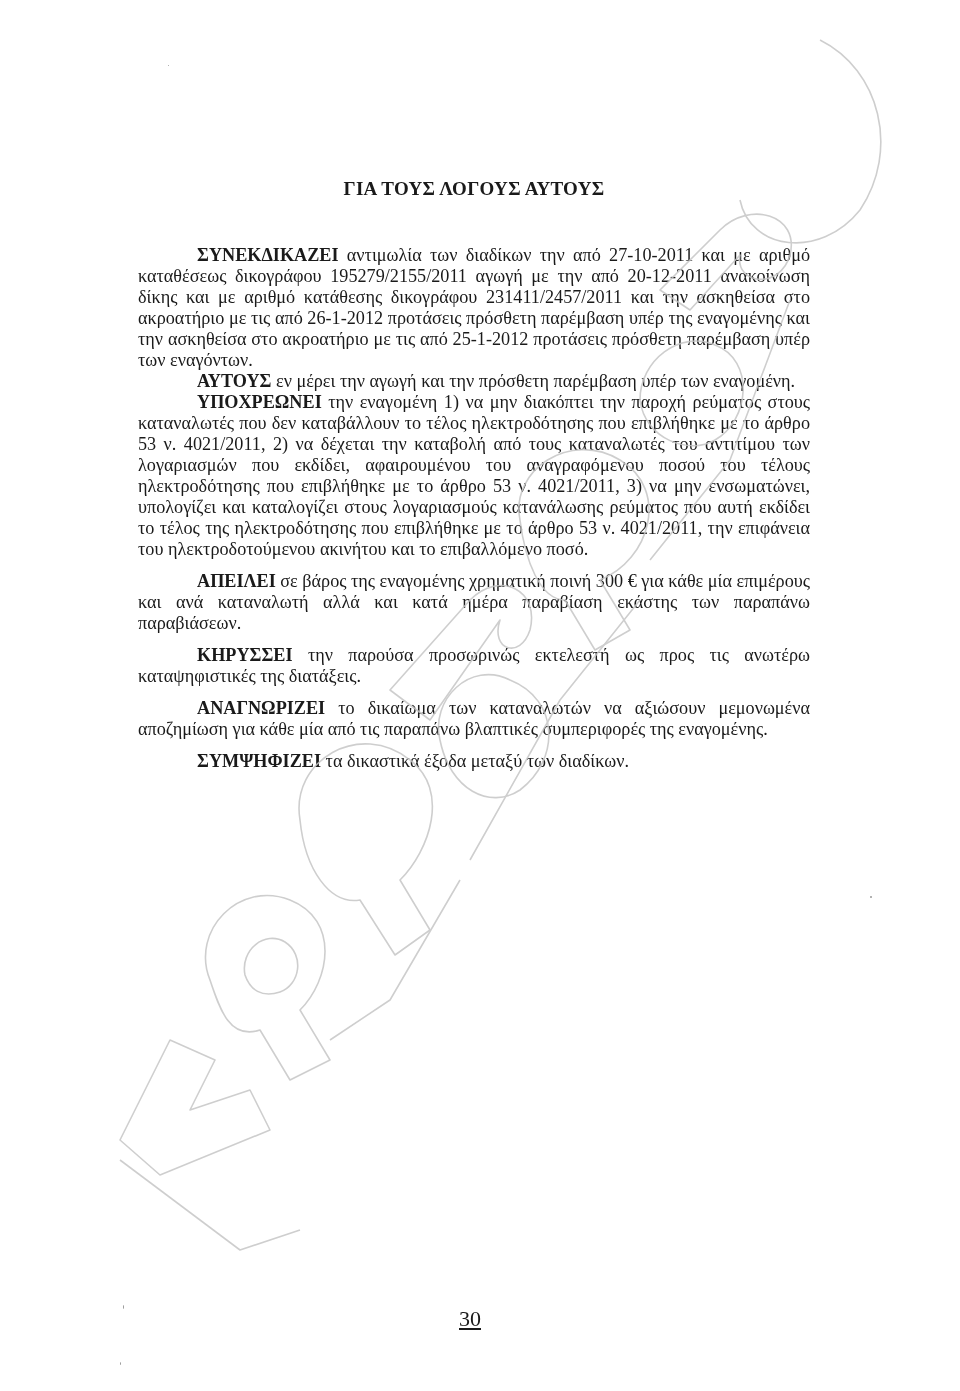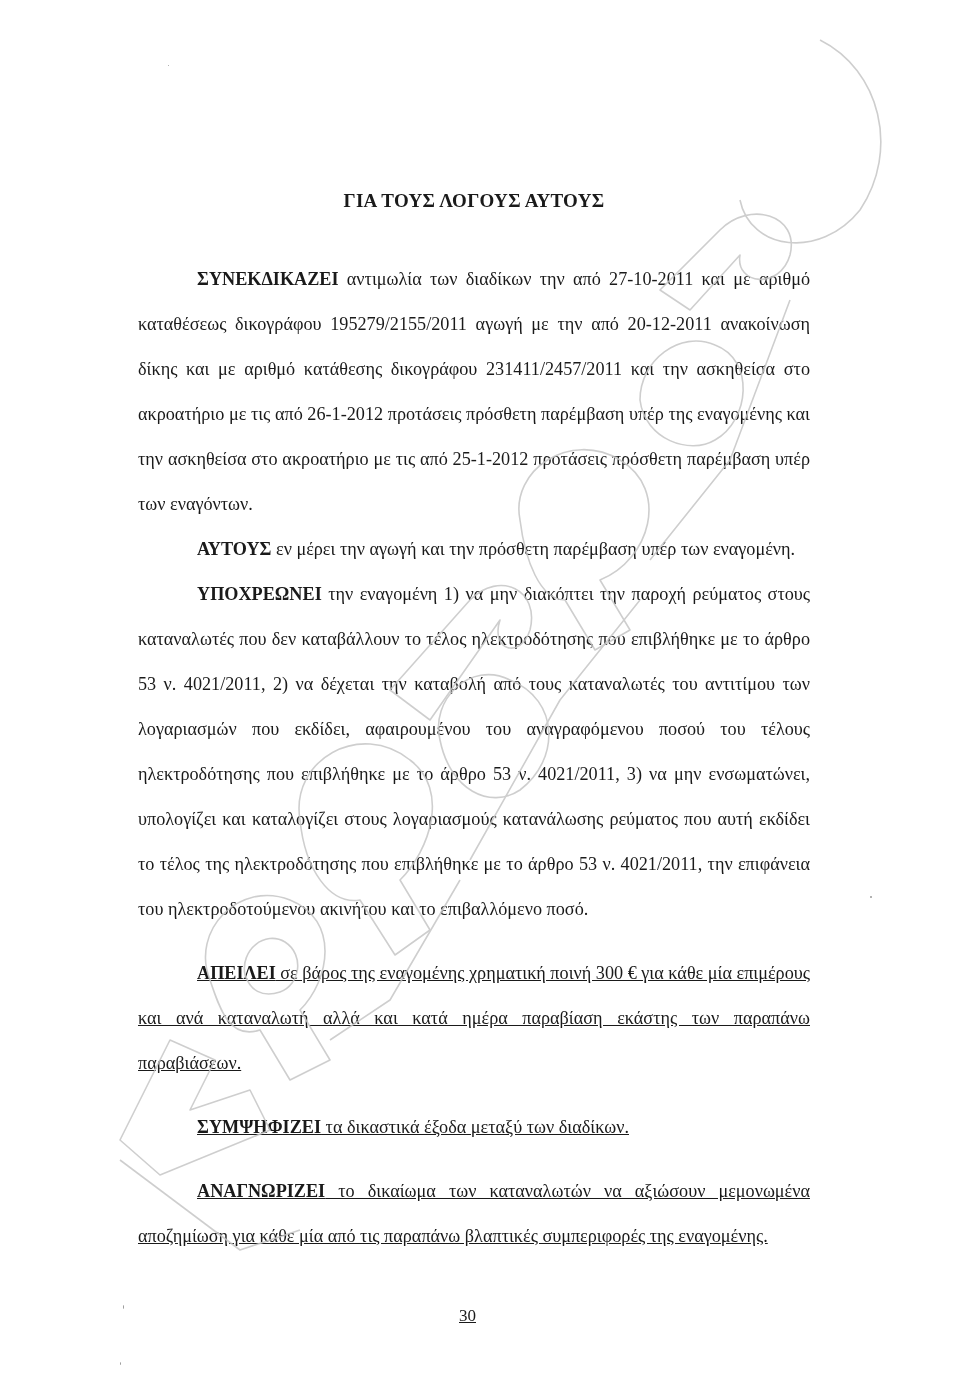--- a/index.html
+++ b/index.html
@@ -33,42 +33,41 @@
       left: 138px;
       top: 174px;
       width: 672px;
       z-index: 1;
     }
     .heading {
       text-align: center;
       font-weight: bold;
       font-size: 19px;
       letter-spacing: 0.3px;
-      margin: 16px 0 45px 0;
+      margin: 4px 0 45px 0;
       padding-left: 0;
     }
     .para {
       font-size: 18.2px;
-      line-height: 45px;
+      line-height: 21px;
       text-align: justify;
       text-indent: 59px;
       margin: 0;
     }
     .para .kw {
       font-weight: bold;
     }
     .para.gap {
-      margin-top: 19px;
-      text-decoration: underline;
+      margin-top: 11px;
     }
     .page-number {
       position: absolute;
       left: 459px;
       top: 1306px;
-      font-size: 17px;
+      font-size: 22px;
       z-index: 1;
       text-decoration: underline;
     }
     .speck {
       position: absolute;
       width: 2px; height: 2px;
       background: #9a9a9a;
       border-radius: 50%;
     }
   </style>
@@ -82,24 +81,25 @@
 
     <p class="para"><span class="kw">ΣΥΝΕΚΔΙΚΑΖΕΙ</span><span> αντιμωλία των διαδίκων την από 27-10-2011 και με αριθμό καταθέσεως δικογράφου 195279/2155/2011 αγωγή με την από 20-12-2011 ανακοίνωση δίκης και με αριθμό κατάθεσης δικογράφου 231411/2457/2011 και την ασκηθείσα στο ακροατήριο με τις από 26-1-2012 προτάσεις πρόσθετη παρέμβαση υπέρ της εναγομένης και την ασκηθείσα στο ακροατήριο με τις από 25-1-2012 προτάσεις πρόσθετη παρέμβαση υπέρ των εναγόντων.</span></p>
 
 
     <p class="para"><span class="kw">ΑΥΤΟΥΣ</span><span> εν μέρει την αγωγή και την πρόσθετη παρέμβαση υπέρ των εναγομένη.</span></p>
 
     <p class="para"><span class="kw">ΥΠΟΧΡΕΩΝΕΙ</span><span> την εναγομένη 1) να μην διακόπτει την παροχή ρεύματος στους καταναλωτές που δεν καταβάλλουν το τέλος ηλεκτροδότησης που επιβλήθηκε με το άρθρο 53 ν. 4021/2011, 2) να δέχεται την καταβολή από τους καταναλωτές του αντιτίμου των λογαριασμών που εκδίδει, αφαιρουμένου του αναγραφόμενου ποσού του τέλους ηλεκτροδότησης που επιβλήθηκε με το άρθρο 53 ν. 4021/2011, 3) να μην ενσωματώνει, υπολογίζει και καταλογίζει στους λογαριασμούς κατανάλωσης ρεύματος που αυτή εκδίδει το τέλος της ηλεκτροδότησης που επιβλήθηκε με το άρθρο 53 ν. 4021/2011, την επιφάνεια του ηλεκτροδοτούμενου ακινήτου και το επιβαλλόμενο ποσό.</span></p>
 
     <p class="para gap"><span class="kw">ΑΠΕΙΛΕΙ</span><span> σε βάρος της εναγομένης χρηματική ποινή 300 € για κάθε μία επιμέρους και ανά καταναλωτή αλλά και κατά ημέρα παραβίαση εκάστης των παραπάνω παραβιάσεων.</span></p>
 
+    <p class="para gap"><span class="kw">ΚΗΡΥΣΣΕΙ</span><span> την παρούσα προσωρινώς εκτελεστή ως προς τις ανωτέρω καταψηφιστικές της διατάξεις.</span></p>
+
+    <p class="para gap"><span class="kw">ΑΝΑΓΝΩΡΙΖΕΙ</span><span> το δικαίωμα των καταναλωτών να αξιώσουν μεμονωμένα αποζημίωση για κάθε μία από τις παραπάνω βλαπτικές συμπεριφορές της εναγομένης.</span></p>
 
     <p class="para gap"><span class="kw">ΣΥΜΨΗΦΙΖΕΙ</span><span> τα δικαστικά έξοδα μεταξύ των διαδίκων.</span></p>
-
-    <p class="para gap"><span class="kw">ΑΝΑΓΝΩΡΙΖΕΙ</span><span> το δικαίωμα των καταναλωτών να αξιώσουν μεμονωμένα αποζημίωση για κάθε μία από τις παραπάνω βλαπτικές συμπεριφορές της εναγομένης.</span></p>
   </div>
 
   <div class="page-number">30</div>
 
   <svg class="watermark" viewBox="0 0 960 1391" xmlns="http://www.w3.org/2000/svg">
     <g fill="none" stroke="#c6c6c6" stroke-width="1.6" stroke-linejoin="round" opacity="0.85">
 
       <path d="M120 1140 L170 1040 L215 1060 L190 1110 L250 1090 L270 1130 L160 1175 Z"></path>
       <path d="M210 980 C190 930 240 880 290 900 C340 920 330 980 300 1010 L330 1060 L290 1080 L260 1030 C230 1040 220 1010 210 980 Z"></path>
       <path d="M245 975 C240 950 265 930 285 942 C305 955 300 985 280 992 C262 998 250 990 245 975 Z"></path>

